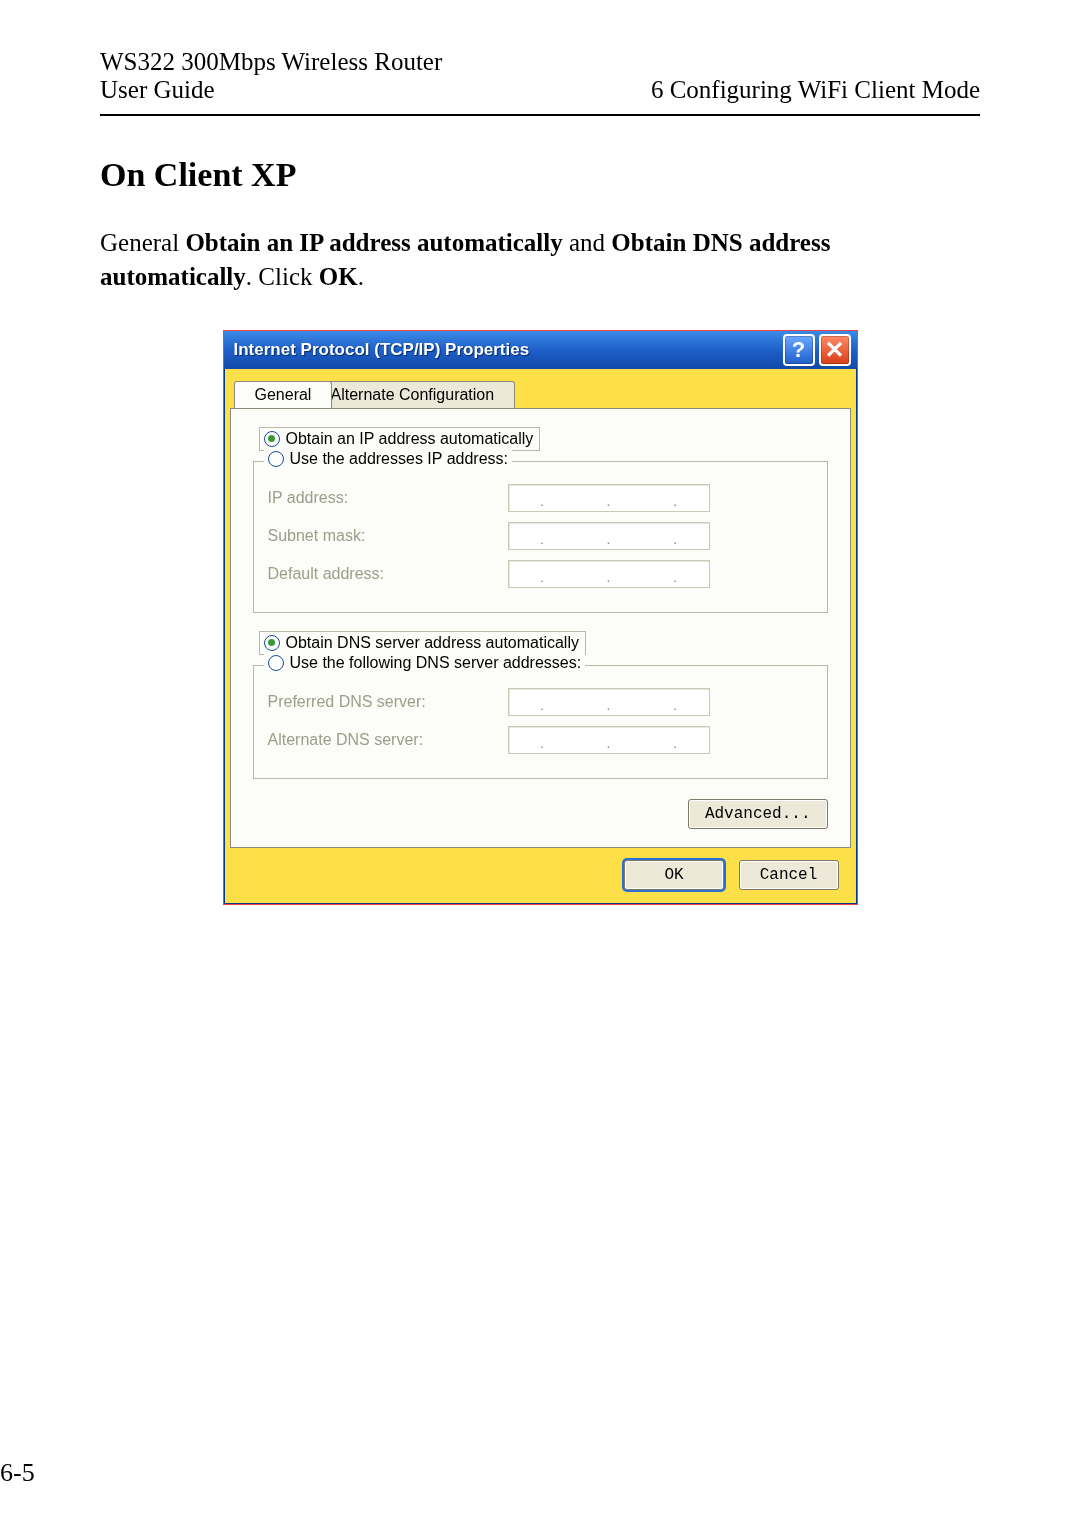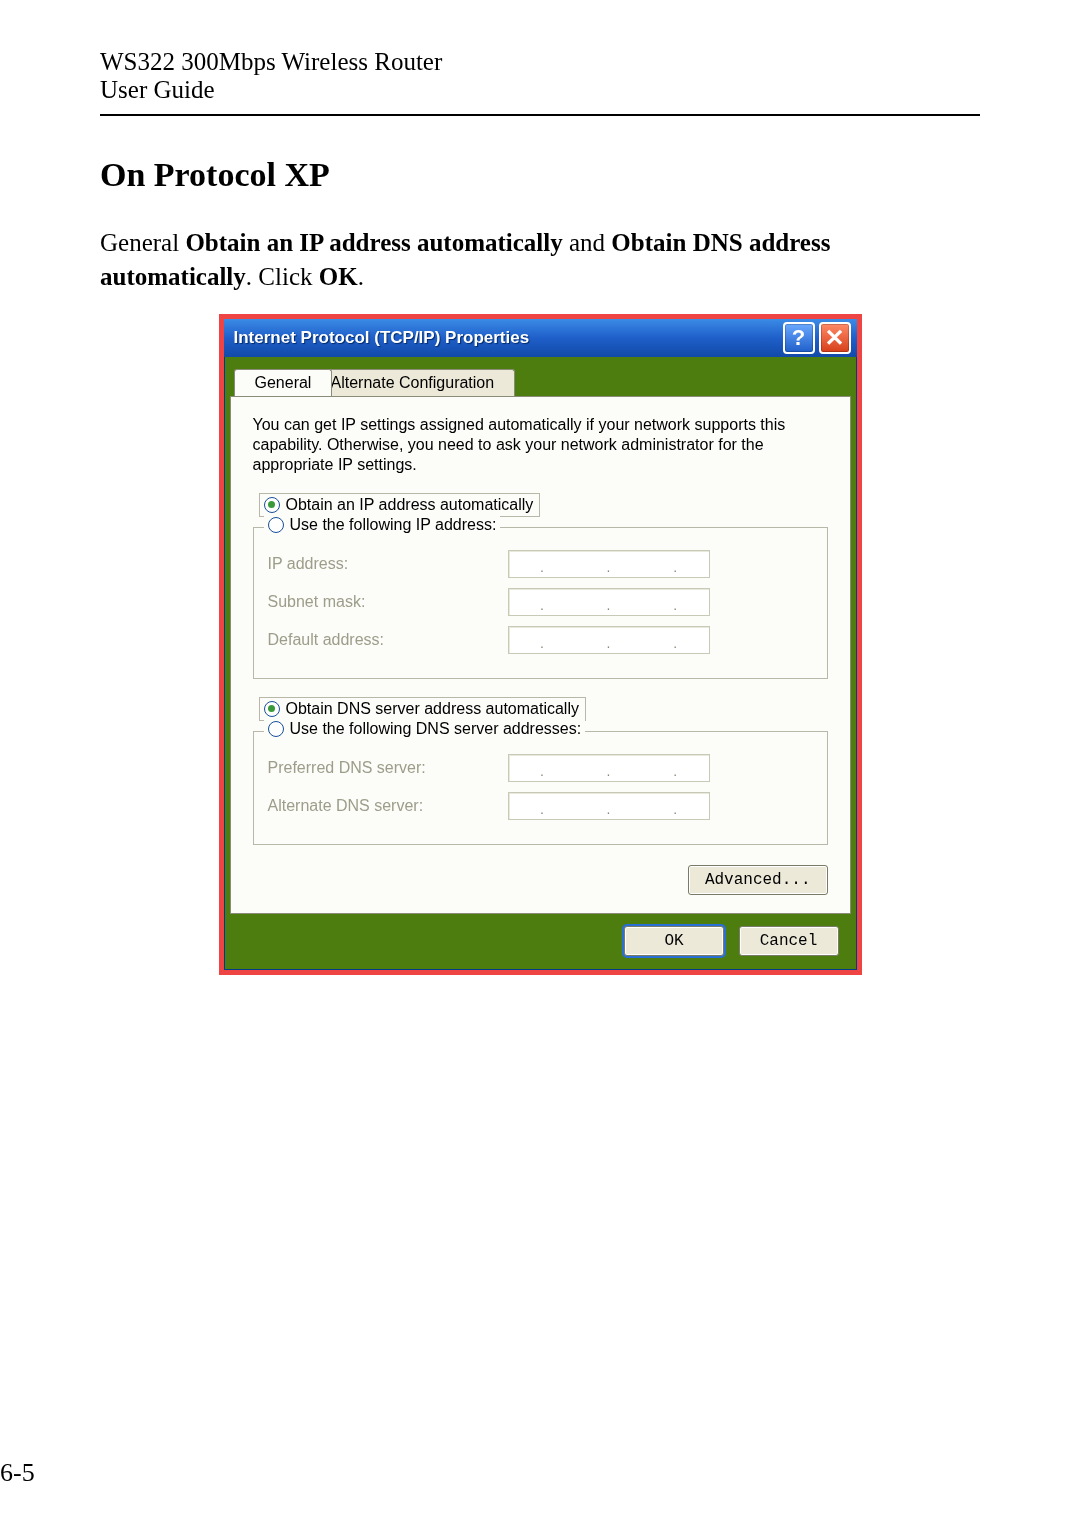--- a/index.html
+++ b/index.html
@@ -33,25 +33,25 @@
   .body-text {
     font-size: 25px;
     margin-top: 32px;
     line-height: 1.35;
   }
   .body-text b { font-weight: bold; }
 
   
   .xp-dialog {
     width: 633px;
-    margin: 20px auto 0 auto;
+    margin: 36px auto 0 auto;
     font-family: Tahoma, Verdana, Arial, sans-serif;
     font-size: 16px;
-    border: 5px solid #ef4444;
-    background: #4d7c0f;
+    border: 1px solid #ef4444;
+    background: #fde047;
     box-shadow: 0 0 0 1px #003a8a inset;
   }
   .xp-titlebar {
     height: 38px;
     background: linear-gradient(to bottom,#3a8be6 0%,#1f5fc9 50%,#114aa8 100%);
     display: flex;
     align-items: center;
     padding: 0 6px 0 10px;
     color: #fff;
     font-weight: bold;
@@ -225,53 +225,53 @@
     font-size: 26px;
   }
 </style>
 </head>
 <body>
 
 <div class="page">
   <div class="hdr-line1">WS322 300Mbps Wireless Router</div>
   <div class="hdr-row">
     <span>User Guide</span>
+    <span>6 Configuring WiFi Client Mode</span>
   </div>
 
-  <div class="section-heading">On Protocol XP</div>
+  <div class="section-heading">On Client XP</div>
 
   <div class="body-text">
     <span>General </span><b>Obtain an IP address automatically</b><span> and </span><b>Obtain DNS address automatically</b><span>. Click </span><b>OK</b><span>.</span>
   </div>
 
   <div class="xp-dialog">
     <div class="xp-titlebar">
       <span class="xp-title-text">Internet Protocol (TCP/IP) Properties</span>
       <span class="xp-title-btn xp-help-btn">?</span>
       <span class="xp-title-btn xp-close-btn">✕</span>
     </div>
     <div class="xp-body">
       <div class="xp-tabs">
         <div class="xp-tab active" style="left:0">General</div>
         <div class="xp-tab" style="left:76px">Alternate Configuration</div>
       </div>
       <div class="xp-tab-panel">
 
-        <div class="xp-info">You can get IP settings assigned automatically if your network supports this capability. Otherwise, you need to ask your network administrator for the appropriate IP settings.</div>
 
         
         <div class="xp-auto-option">
           <span class="xp-radio selected"></span>
           <span>Obtain an IP address automatically</span>
         </div>
 
         <div class="xp-group" style="margin-top:10px">
           <div class="xp-group-legend">
             <span class="xp-radio"></span>
-            <span>Use the following IP address:</span>
+            <span>Use the addresses IP address:</span>
           </div>
           <div class="xp-field-row">
             <span class="xp-field-label">IP address:</span>
             <span class="xp-ip-input">
                 <span class="xp-ip-dot">.</span>
                 <span class="xp-ip-dot">.</span>
                 <span class="xp-ip-dot">.</span>
               </span>
           </div>
           <div class="xp-field-row">

